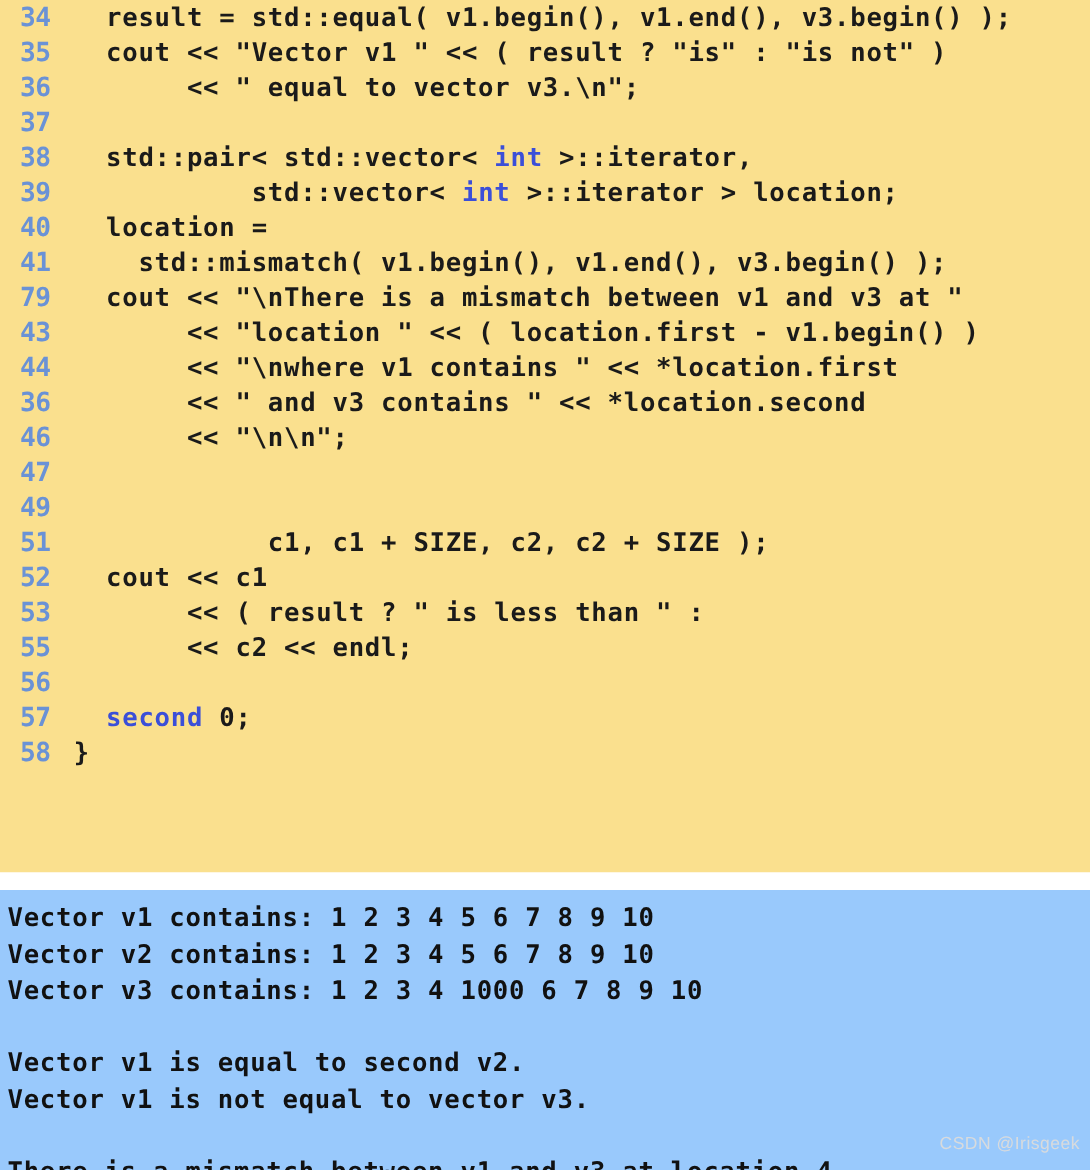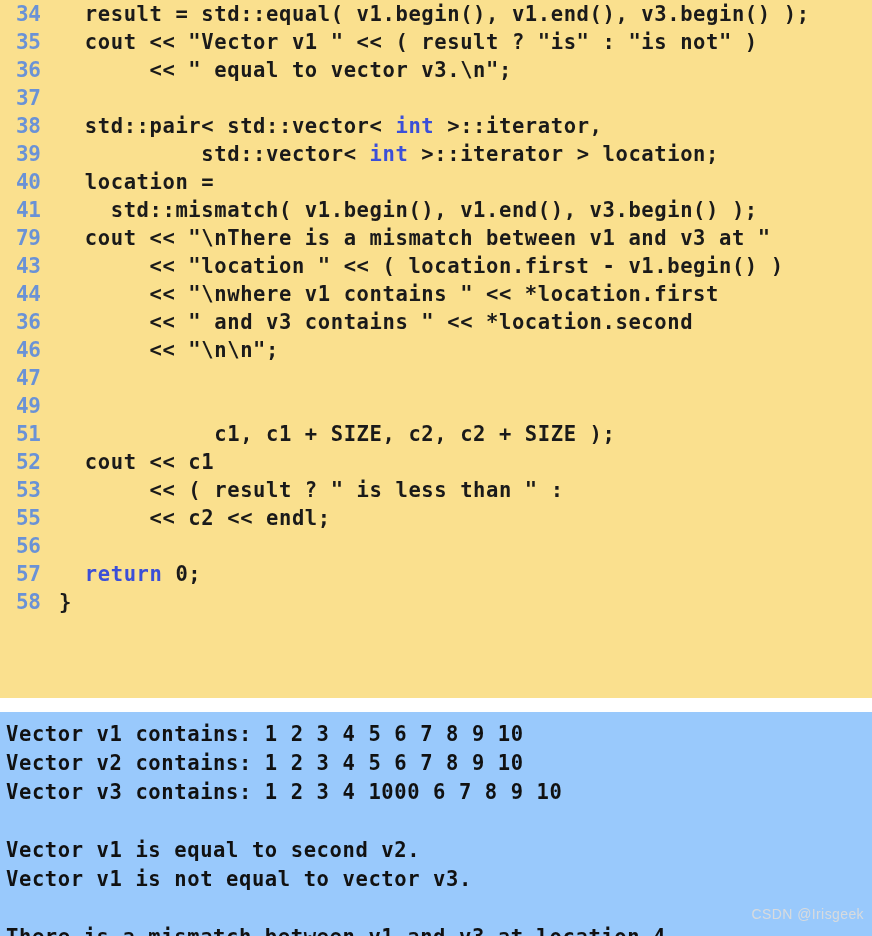--- a/index.html
+++ b/index.html
@@ -122,21 +122,21 @@
       <div class="code-line"><span class="ln">44</span><span class="ctext"><span>        &lt;&lt; "\nwhere v1 contains " &lt;&lt; *location.first</span></span></div>
       <div class="code-line"><span class="ln">36</span><span class="ctext"><span>        &lt;&lt; " and v3 contains " &lt;&lt; *location.second</span></span></div>
       <div class="code-line"><span class="ln">46</span><span class="ctext"><span>        &lt;&lt; "\n\n";</span></span></div>
       <div class="code-line"><span class="ln">47</span><span class="ctext"><span></span></span></div>
       <div class="code-line"><span class="ln">49</span><span class="ctext"><span></span></span></div>
       <div class="code-line"><span class="ln">51</span><span class="ctext"><span>             c1, c1 + SIZE, c2, c2 + SIZE );</span></span></div>
       <div class="code-line"><span class="ln">52</span><span class="ctext"><span>   cout &lt;&lt; c1</span></span></div>
       <div class="code-line"><span class="ln">53</span><span class="ctext"><span>        &lt;&lt; ( result ? " is less than " :</span></span></div>
       <div class="code-line"><span class="ln">55</span><span class="ctext"><span>        &lt;&lt; c2 &lt;&lt; endl;</span></span></div>
       <div class="code-line"><span class="ln">56</span><span class="ctext"><span></span></span></div>
-      <div class="code-line"><span class="ln">57</span><span class="ctext"><span>   </span><span class="kw">return</span><span> 0;</span></span></div>
+      <div class="code-line"><span class="ln">57</span><span class="ctext"><span>   </span><span class="kw">second</span><span> 0;</span></span></div>
       <div class="code-line"><span class="ln">58</span><span class="ctext"><span> }</span></span></div>
     </div>
 </div>
 
 <div id="gap-divider"></div>
 
 <div id="output-panel">
   <div id="output-lines">
       <div class="out-line">Vector v1 contains: 1 2 3 4 5 6 7 8 9 10</div>
       <div class="out-line">Vector v2 contains: 1 2 3 4 5 6 7 8 9 10</div>

